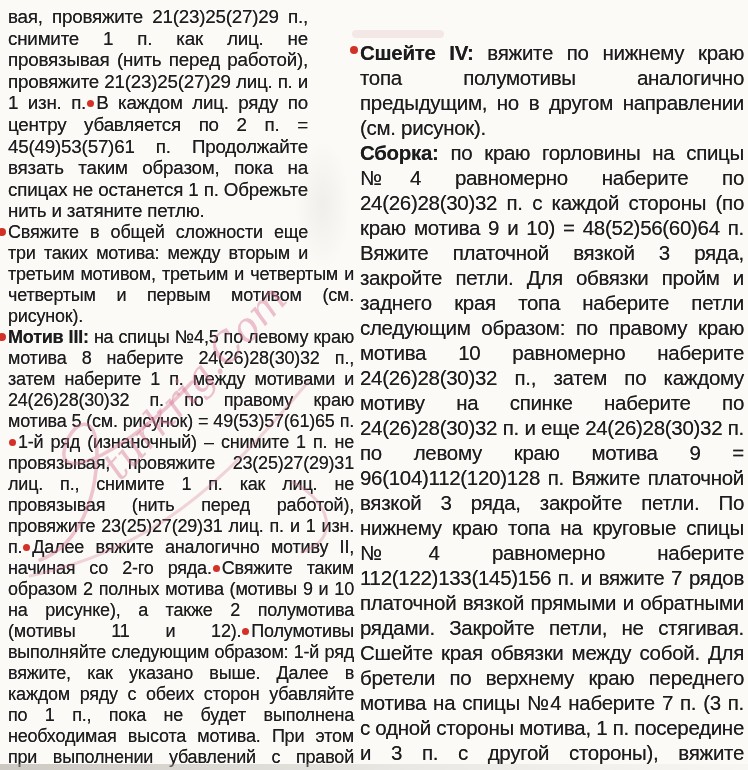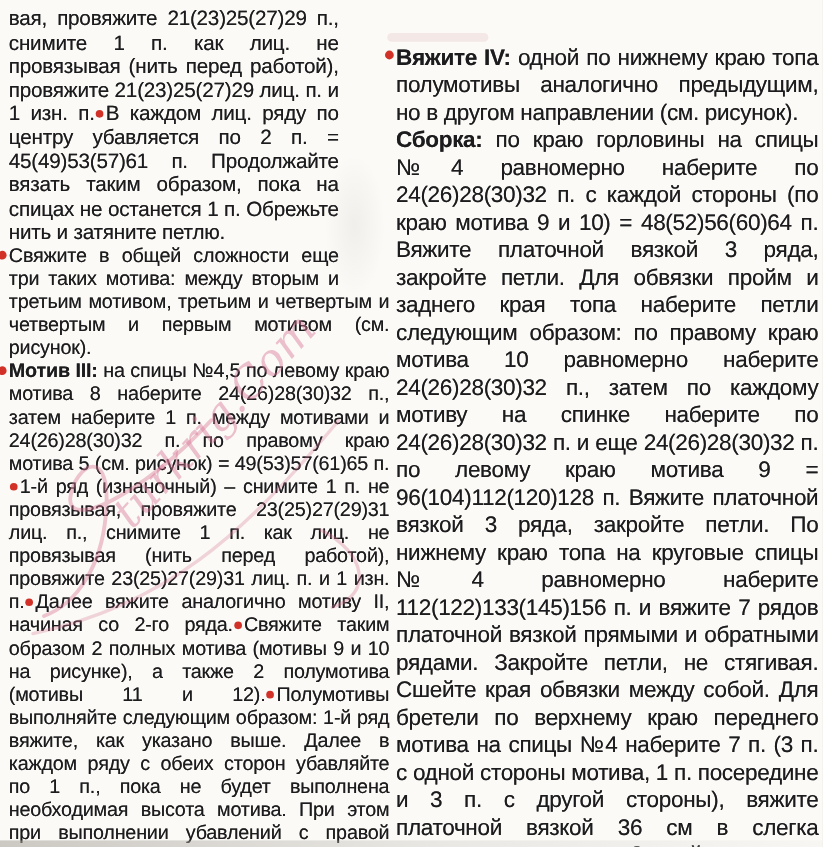--- a/index.html
+++ b/index.html
@@ -38,21 +38,21 @@
 <div class="page">
 
   <div class="col col-left">
     <div class="wrap-spacer"></div>
   <p class="para"><span>вая, провяжите 21(23)25(27)29 п., снимите 1 п. как лиц. не провязывая (нить перед работой), провяжите 21(23)25(27)29 лиц. п. и 1 изн. п.</span><span class="dot"></span><span>В каждом лиц. ряду по центру убавляется по 2 п. = 45(49)53(57)61 п. Продолжайте вязать таким образом, пока на спицах не останется 1 п. Обрежьте нить и затяните петлю.</span></p>
       <p class="para"><span class="lead-dot"></span><span>Свяжите в общей сложности еще три таких мотива: между вторым и третьим мотивом, третьим и четвертым и четвертым и первым мотивом (см. рисунок).</span></p>
       <p class="para"><span class="lead-dot"></span><span class="bold">Мотив III:</span><span> на спицы №4,5 по левому краю мотива 8 наберите 24(26)28(30)32 п., затем наберите 1 п. между мотивами и 24(26)28(30)32 п. по правому краю мотива 5 (см. рисунок) = 49(53)57(61)65 п.</span><span class="dot"></span><span>1-й ряд (изнаночный) – снимите 1 п. не провязывая, провяжите 23(25)27(29)31 лиц. п., снимите 1 п. как лиц. не провязывая (нить перед работой), провяжите 23(25)27(29)31 лиц. п. и 1 изн. п.</span><span class="dot"></span><span>Далее вяжите аналогично мотиву II, начиная со 2-го ряда.</span><span class="dot"></span><span>Свяжите таким образом 2 полных мотива (мотивы 9 и 10 на рисунке), а также 2 полумотива (мотивы 11 и 12).</span><span class="dot"></span><span>Полумотивы выполняйте следующим образом: 1-й ряд вяжите, как указано выше. Далее в каждом ряду с обеих сторон убавляйте по 1 п., пока не будет выполнена необходимая высота мотива. При этом при выполнении убавлений с правой стороны вяжите 2 п. вместе лиц. протяжкой, а с левой стороны – 2 п. вместе лиц.</span></p>
     </div>
 
   <div class="col col-right">
-      <p class="para"><span class="lead-dot"></span><span class="bold">Вяжите IV:</span><span> одной по нижнему краю топа полумотивы аналогично предыдущим, но в другом направлении (см. рисунок).</span></p>
+      <p class="para"><span class="lead-dot"></span><span class="bold">Сшейте IV:</span><span> вяжите по нижнему краю топа полумотивы аналогично предыдущим, но в другом направлении (см. рисунок).</span></p>
       <p class="para"><span class="bold">Сборка:</span><span> по краю горловины на спицы №4 равномерно наберите по 24(26)28(30)32 п. с каждой стороны (по краю мотива 9 и 10) = 48(52)56(60)64 п. Вяжите платочной вязкой 3 ряда, закройте петли. Для обвязки пройм и заднего края топа наберите петли следующим образом: по правому краю мотива 10 равномерно наберите 24(26)28(30)32 п., затем по каждому мотиву на спинке наберите по 24(26)28(30)32 п. и еще 24(26)28(30)32 п. по левому краю мотива 9 = 96(104)112(120)128 п. Вяжите платочной вязкой 3 ряда, закройте петли. По нижнему краю топа на круговые спицы №4 равномерно наберите 112(122)133(145)156 п. и вяжите 7 рядов платочной вязкой прямыми и обратными рядами. Закройте петли, не стягивая. Сшейте края обвязки между собой. Для бретели по верхнему краю переднего мотива на спицы №4 наберите 7 п. (3 п. с одной стороны мотива, 1 п. посередине и 3 п. с другой стороны), вяжите платочной вязкой 36 см в слегка растянутом виде. Закройте петли. Вторую бретель свяжите аналогично. Пришейте свободные края бретелей к верхнему краю спинки.</span></p>
     </div>
 
   <svg class="watermark" viewBox="0 0 340 480" xmlns="http://www.w3.org/2000/svg">
     <path d="M30,440 C62,428 82,392 86,350 C93,282 58,302 54,332 C50,362 118,332 182,262" fill="none" stroke="rgba(216,120,150,0.42)" stroke-width="3.5" stroke-linecap="round"></path>
     <path d="M20,456 C140,430 210,368 298,262" fill="none" stroke="rgba(216,120,150,0.30)" stroke-width="3" stroke-linecap="round"></path>
     <path d="M282,362 C322,382 330,420 292,432" fill="none" stroke="rgba(216,120,150,0.35)" stroke-width="3" stroke-linecap="round"></path>
     <text x="110" y="362" transform="rotate(-47 110 362)" font-family="DejaVu Serif, serif" font-style="italic" font-size="40" fill="rgba(216,120,150,0.45)">turkrig.Com</text>
   </svg>
 

